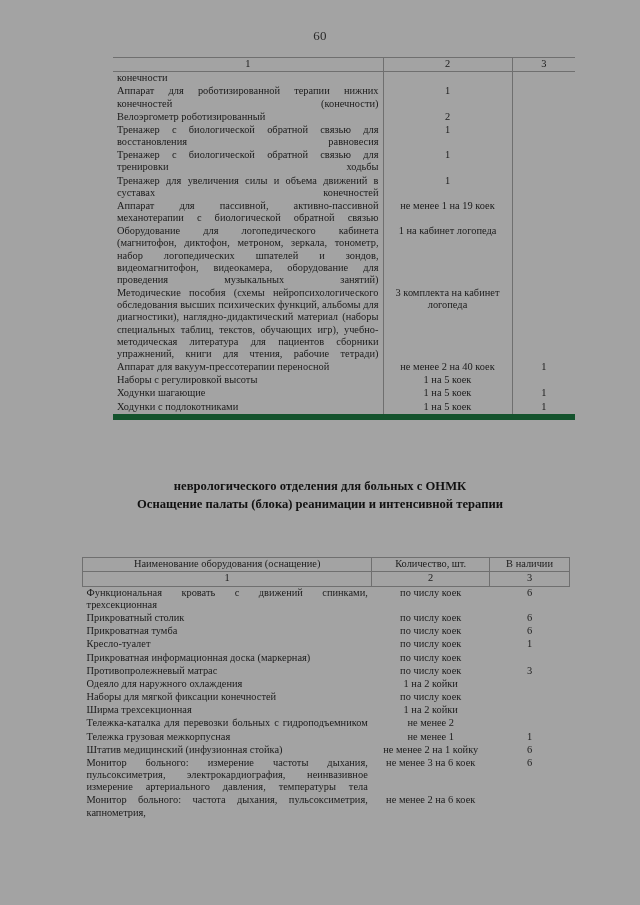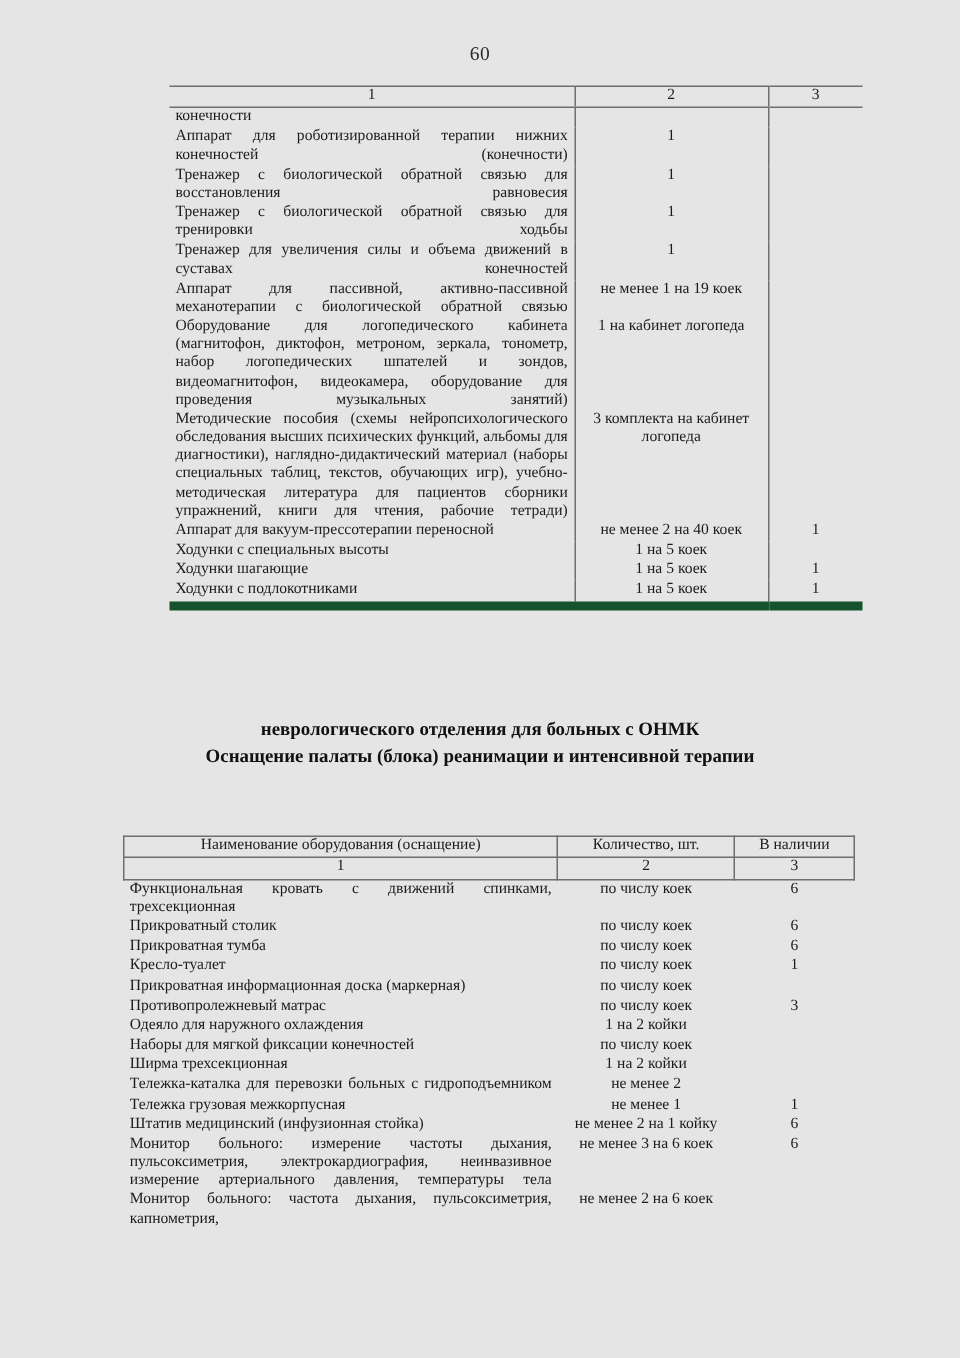--- a/index.html
+++ b/index.html
@@ -11,21 +11,21 @@
     width: 640px;
     height: 905px;
     position: relative;
     font-family: "Liberation Serif", "DejaVu Serif", serif;
     color: #1d1d1d;
     overflow: hidden;
   }
   .page {
     position: absolute;
     inset: 0;
-    background: #e5e5e5;
+    background: #a3a3a3;
   }
   .page-number {
     position: absolute;
     top: 28px;
     left: 0;
     width: 640px;
     text-align: center;
     font-size: 13px;
     letter-spacing: 0.3px;
     color: #2a2a2a;
@@ -142,20 +142,25 @@
           <td class="c-name nojust pad-top">конечности</td>
           <td class="c-qty sep-l pad-top"></td>
           <td class="c-have sep-l pad-top"></td>
         </tr>
         <tr class="body-row">
           <td class="c-name">Аппарат для роботизированной терапии нижних конечностей (конечности)</td>
           <td class="c-qty sep-l">1</td>
           <td class="c-have sep-l"></td>
         </tr>
         <tr class="body-row">
+          <td class="c-name nojust">Велоэргометр роботизированный</td>
+          <td class="c-qty sep-l">2</td>
+          <td class="c-have sep-l"></td>
+        </tr>
+        <tr class="body-row">
           <td class="c-name">Тренажер с биологической обратной связью для восстановления равновесия</td>
           <td class="c-qty sep-l">1</td>
           <td class="c-have sep-l"></td>
         </tr>
         <tr class="body-row">
           <td class="c-name">Тренажер с биологической обратной связью для тренировки ходьбы</td>
           <td class="c-qty sep-l">1</td>
           <td class="c-have sep-l"></td>
         </tr>
         <tr class="body-row">
@@ -177,21 +182,21 @@
           <td class="c-name">Методические пособия (схемы нейропсихологического обследования высших психических функций, альбомы для диагностики), наглядно-дидактический материал (наборы специальных таблиц, текстов, обучающих игр), учебно-методическая литература для пациентов сборники упражнений, книги для чтения, рабочие тетради)</td>
           <td class="c-qty sep-l">3 комплекта на кабинет логопеда</td>
           <td class="c-have sep-l"></td>
         </tr>
         <tr class="body-row">
           <td class="c-name nojust">Аппарат для вакуум-прессотерапии переносной</td>
           <td class="c-qty sep-l">не менее 2 на 40 коек</td>
           <td class="c-have sep-l">1</td>
         </tr>
         <tr class="body-row">
-          <td class="c-name nojust">Ходунки с специальных высоты</td>
+          <td class="c-name nojust">Наборы с регулировкой высоты</td>
           <td class="c-qty sep-l">1 на 5 коек</td>
           <td class="c-have sep-l"></td>
         </tr>
         <tr class="body-row">
           <td class="c-name nojust">Ходунки шагающие</td>
           <td class="c-qty sep-l">1 на 5 коек</td>
           <td class="c-have sep-l">1</td>
         </tr>
         <tr class="body-row last-row">
           <td class="c-name nojust">Ходунки с подлокотниками</td>

